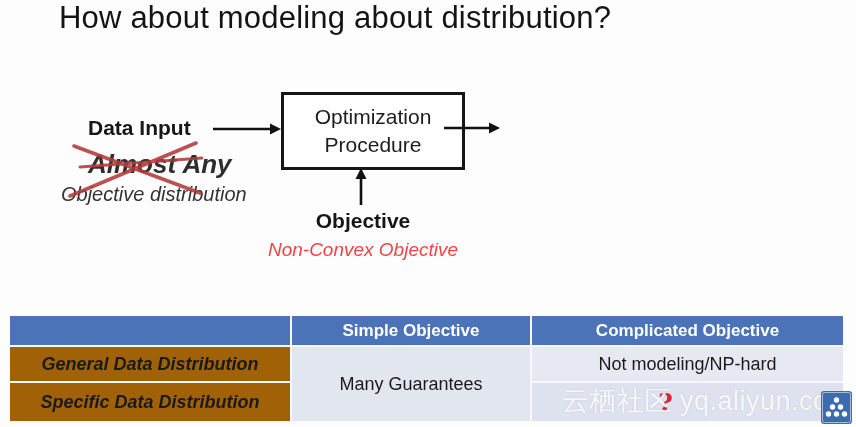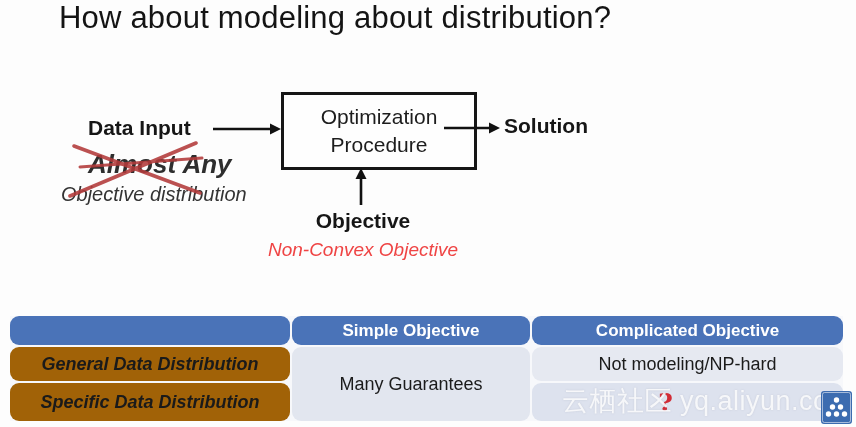--- a/index.html
+++ b/index.html
@@ -27,21 +27,21 @@
   }
   .specific-dist{
     left:61px;top:183px;
     font-size:20px;font-style:italic;font-weight:500;color:#333333;
   }
   .opt-box{
     left:281px;top:92px;width:158px;height:72px;
     border:3px solid #161616;background:#fefefe;
     display:flex;align-items:center;justify-content:center;
     text-align:center;font-size:21px;line-height:1.35;color:#1d1d1d;
-    padding:0 16px;
+    padding:0 10px;
   }
   .objective{left:281px;top:209px;width:164px;text-align:center;}
   .obj-note1{
     left:238px;top:239px;width:250px;text-align:center;
     font-size:19px;font-style:italic;font-weight:500;color:#ef4444;
   }
   .obj-note2{
     left:238px;top:262px;width:250px;text-align:center;
     font-size:19px;font-style:italic;font-weight:500;color:#2b2b2b;
   }
@@ -56,21 +56,20 @@
     left:10px;top:316px;width:833px;height:105px;
     display:grid;
     grid-template-columns:280px 238px 311px;
     grid-template-rows:29px 34px 38px;
     gap:2px;
     background:#f7f8fb;
   }
   .cell{
     display:flex;align-items:center;justify-content:center;
     font-size:18px;
-    border-radius:9px;
   }
   .cell.hdr{
     background:#4a73b8;color:#ffffff;font-weight:700;font-size:17px;
   }
   .cell.rowlabel{font-weight:700;color:#1a1a1a;background:#a16207;font-style:italic;}
   .cell.body1{background:#e6e9f1;}
   .cell.body2{background:#dde2ee;}
   .cell.merged{grid-column:2;grid-row:2 / span 2;background:#e2e6ef;}
   .qmark{
     color:#d22b35;font-weight:700;font-size:25px;
@@ -95,21 +94,20 @@
   <div class="abs title">How about modeling about distribution?</div>
 
   <div class="abs lbl-bold data-input">Data Input</div>
   <div class="abs almost-any">Almost Any</div>
   <div class="abs specific-dist">Objective distribution</div>
 
   <div class="abs opt-box">
     <span>Optimization Procedure</span>
   </div>
 
-  <div class="abs lbl-bold solution">Solution</div>
 
   <div class="abs lbl-bold objective">Objective</div>
   <div class="abs obj-note1">Non-Convex Objective</div>
 
   <svg class="abs diagram-svg" viewBox="0 0 856 427" xmlns="http://www.w3.org/2000/svg">
 
     <g>
       <line x1="213" y1="129" x2="271" y2="129" stroke="#111111" stroke-width="2.6"></line>
       <polygon points="270,123.5 281,129 270,134.5" fill="#111111"></polygon>
     </g>

